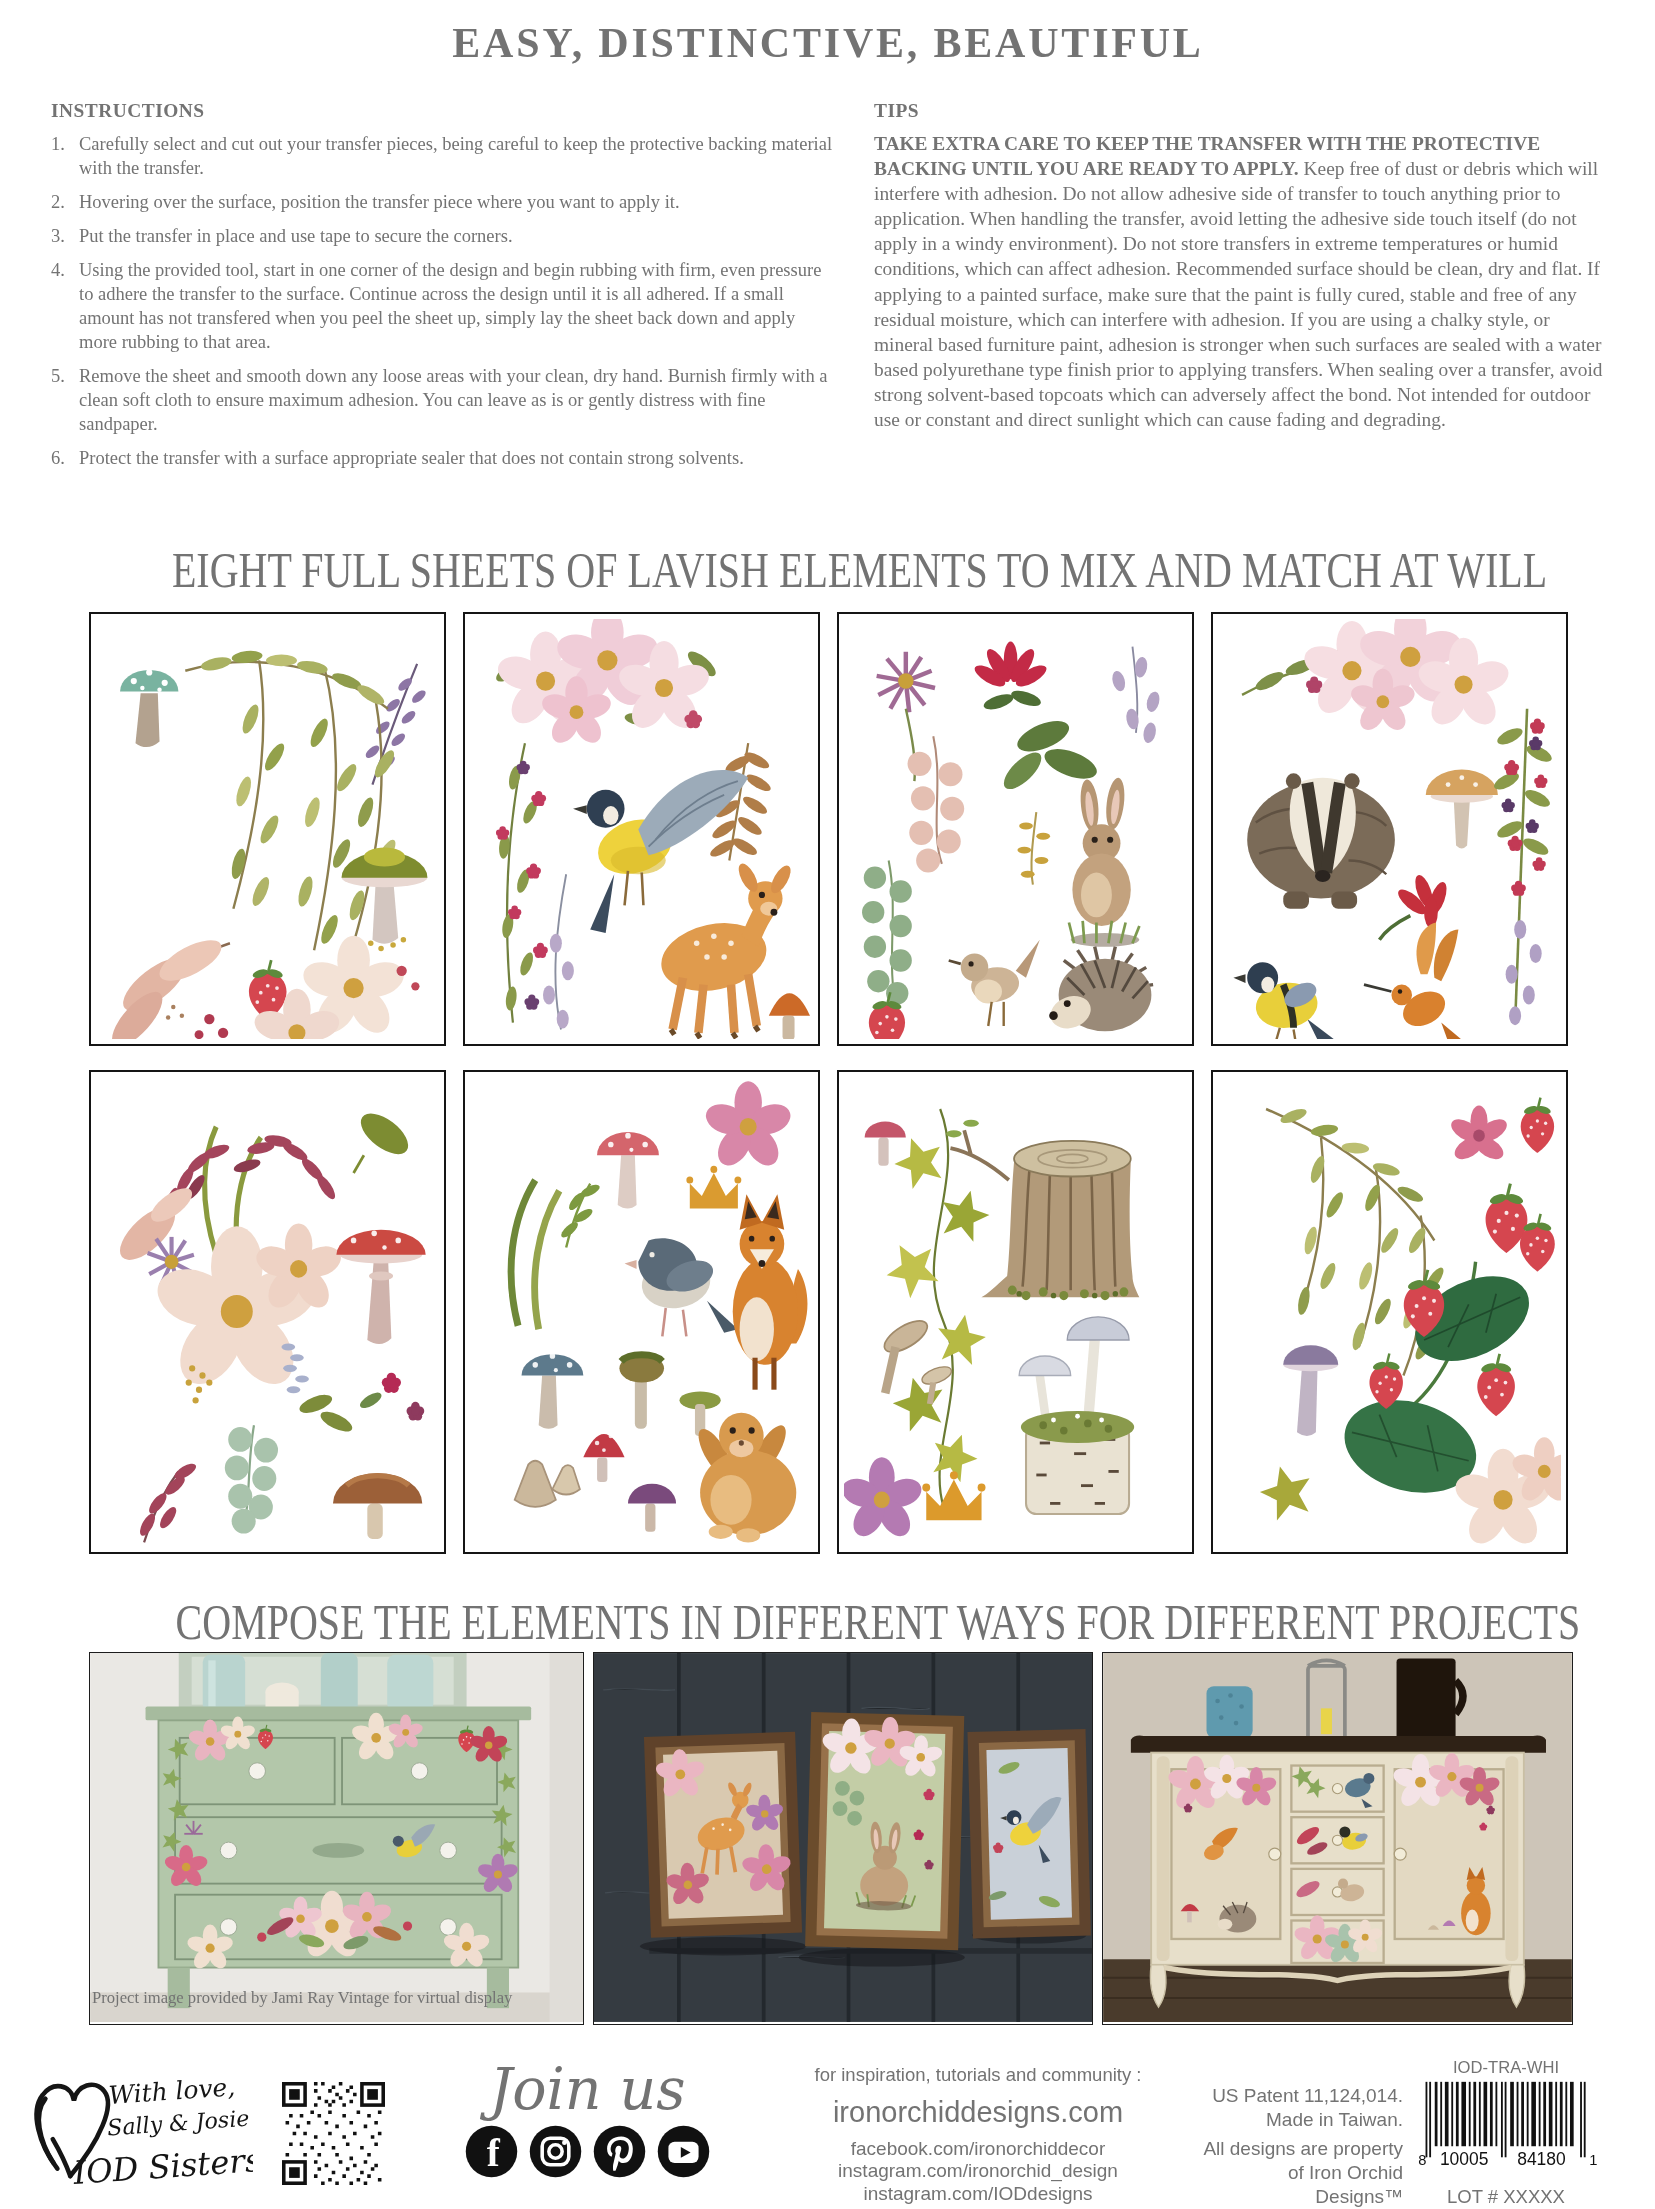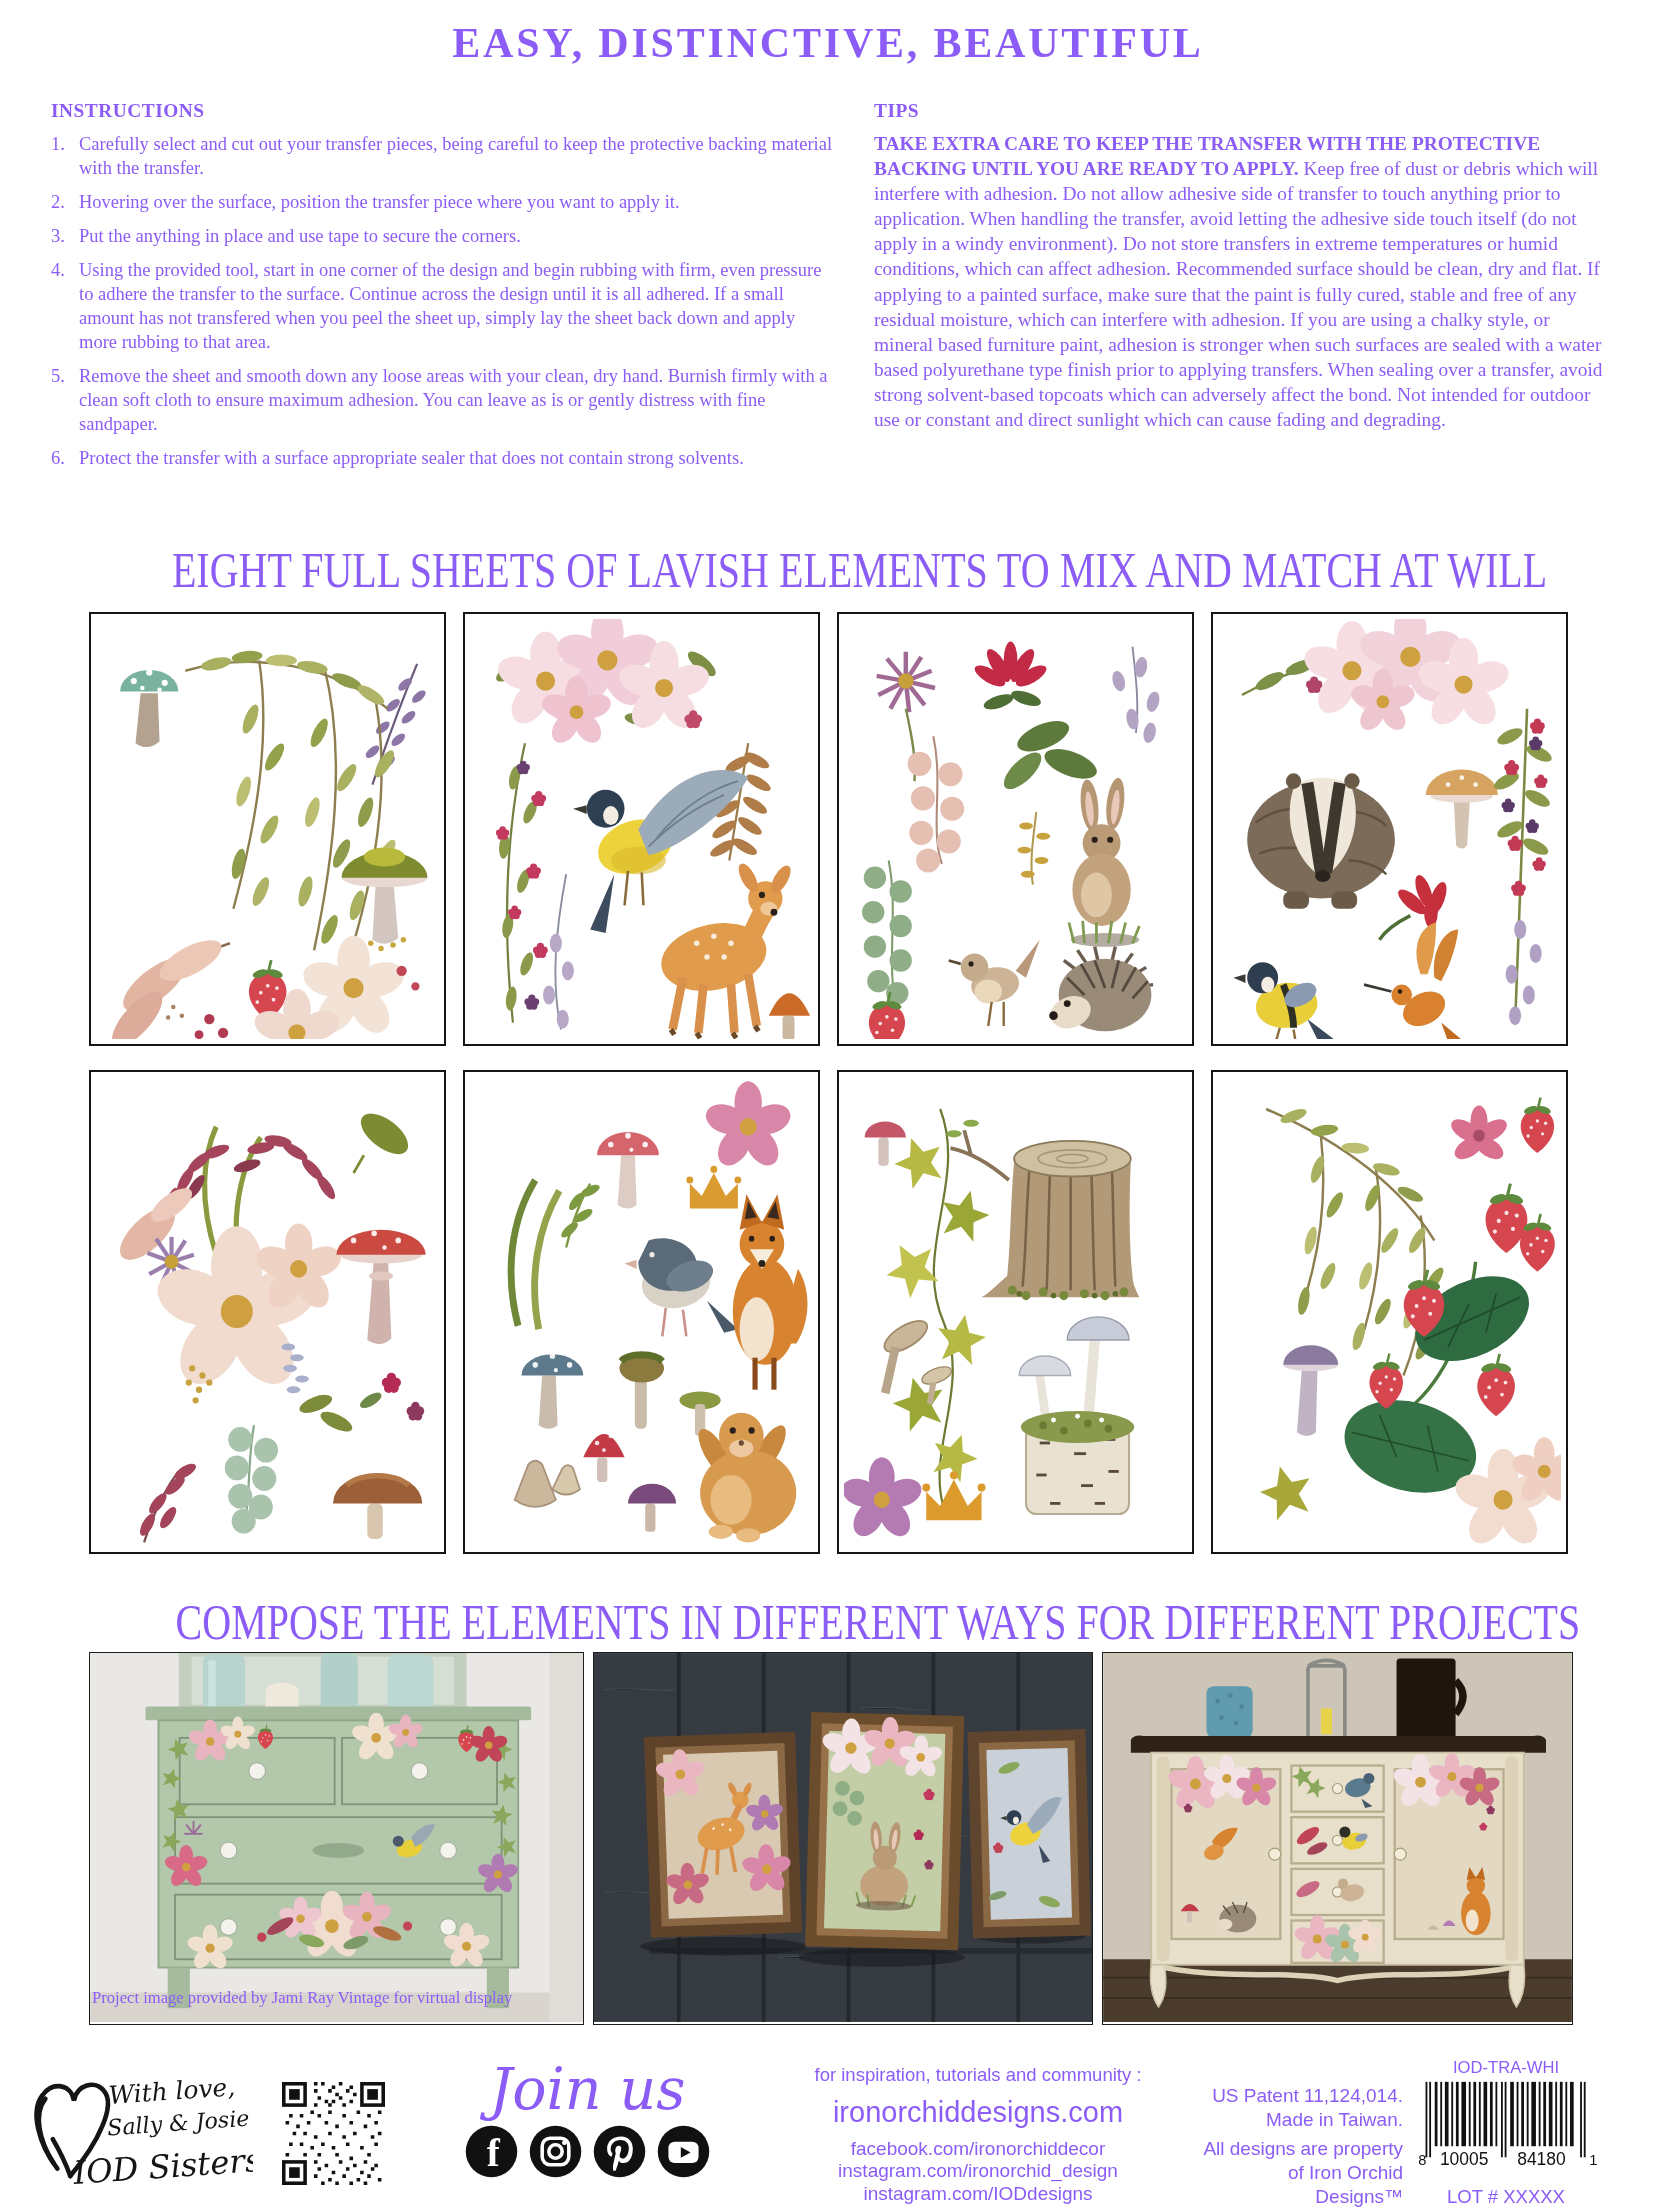--- a/index.html
+++ b/index.html
@@ -1,18 +1,18 @@
 <!DOCTYPE html>
 <html style="font-size:14.8px"><head>
 <meta charset="utf-8">
 <style>
   *{margin:0;padding:0;box-sizing:border-box}
   html,body{background:#fff}
   .page{position:relative;width:1656px;height:2209px;background:#ffffff;
-        font-family:"Liberation Serif",serif;color:#8b5cf6;overflow:hidden}
+        font-family:"Liberation Serif",serif;color:#737373;overflow:hidden}
   .title{position:absolute;top:18.5px;left:0;width:100%;text-align:center;
          font-size:42px;font-weight:700;letter-spacing:2.8px}
   .cols{position:absolute;top:98px;left:51px;width:1556px;display:flex;gap:37px}
   .col-left{width:786px;font-size:18.5px;line-height:1.3}
   .col-right{flex:1;font-size:19.4px;line-height:1.29}
   .colhead{font-size:19.4px;font-weight:700;letter-spacing:0.5px;margin-bottom:8.3px}
   .ins-item{display:flex;margin-bottom:10px}
   .ins-num{width:28px;flex:none}
   .tips-lead{font-weight:700}
   .sec-head{position:absolute;left:0;width:100%;text-align:center;font-weight:400;white-space:nowrap;line-height:1}
@@ -104,21 +104,21 @@
       <div class="ins-item">
           <span class="ins-num">1.</span>
           <span>Carefully select and cut out your transfer pieces, being careful to keep the protective backing material with the transfer.</span>
         </div>
       <div class="ins-item">
           <span class="ins-num">2.</span>
           <span>Hovering over the surface, position the transfer piece where you want to apply it.</span>
         </div>
       <div class="ins-item">
           <span class="ins-num">3.</span>
-          <span>Put the anything in place and use tape to secure the corners.</span>
+          <span>Put the transfer in place and use tape to secure the corners.</span>
         </div>
       <div class="ins-item">
           <span class="ins-num">4.</span>
           <span>Using the provided tool, start in one corner of the design and begin rubbing with firm, even pressure to adhere the transfer to the surface. Continue across the design until it is all adhered. If a small amount has not transfered when you peel the sheet up, simply lay the sheet back down and apply more rubbing to that area.</span>
         </div>
       <div class="ins-item">
           <span class="ins-num">5.</span>
           <span>Remove the sheet and smooth down any loose areas with your clean, dry hand. Burnish firmly with a clean soft cloth to ensure maximum adhesion. You can leave as is or gently distress with fine sandpaper.</span>
         </div>
       <div class="ins-item">

